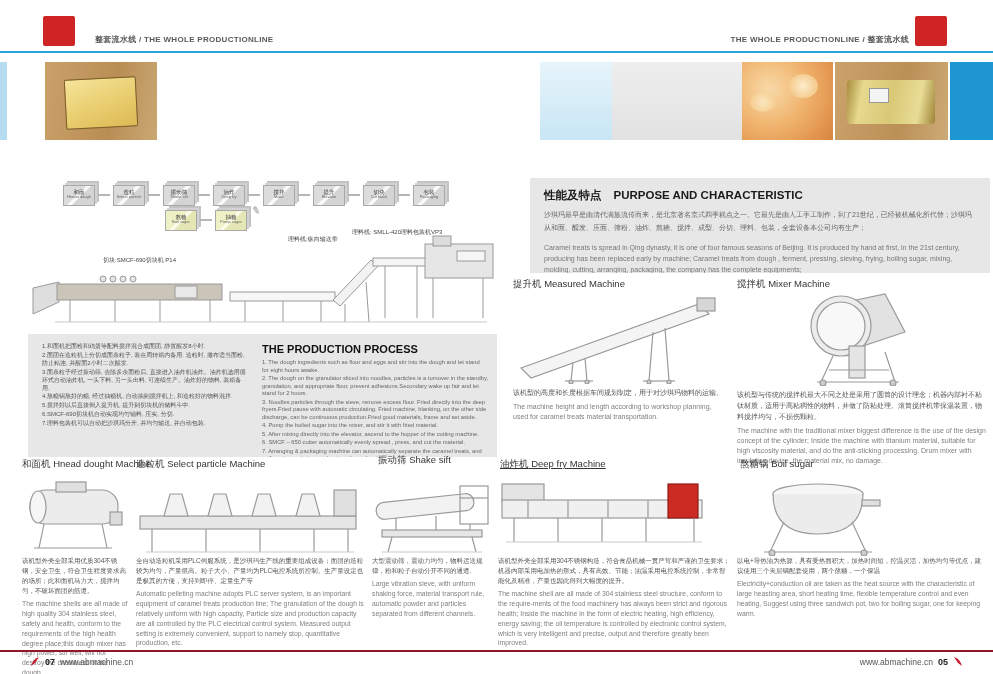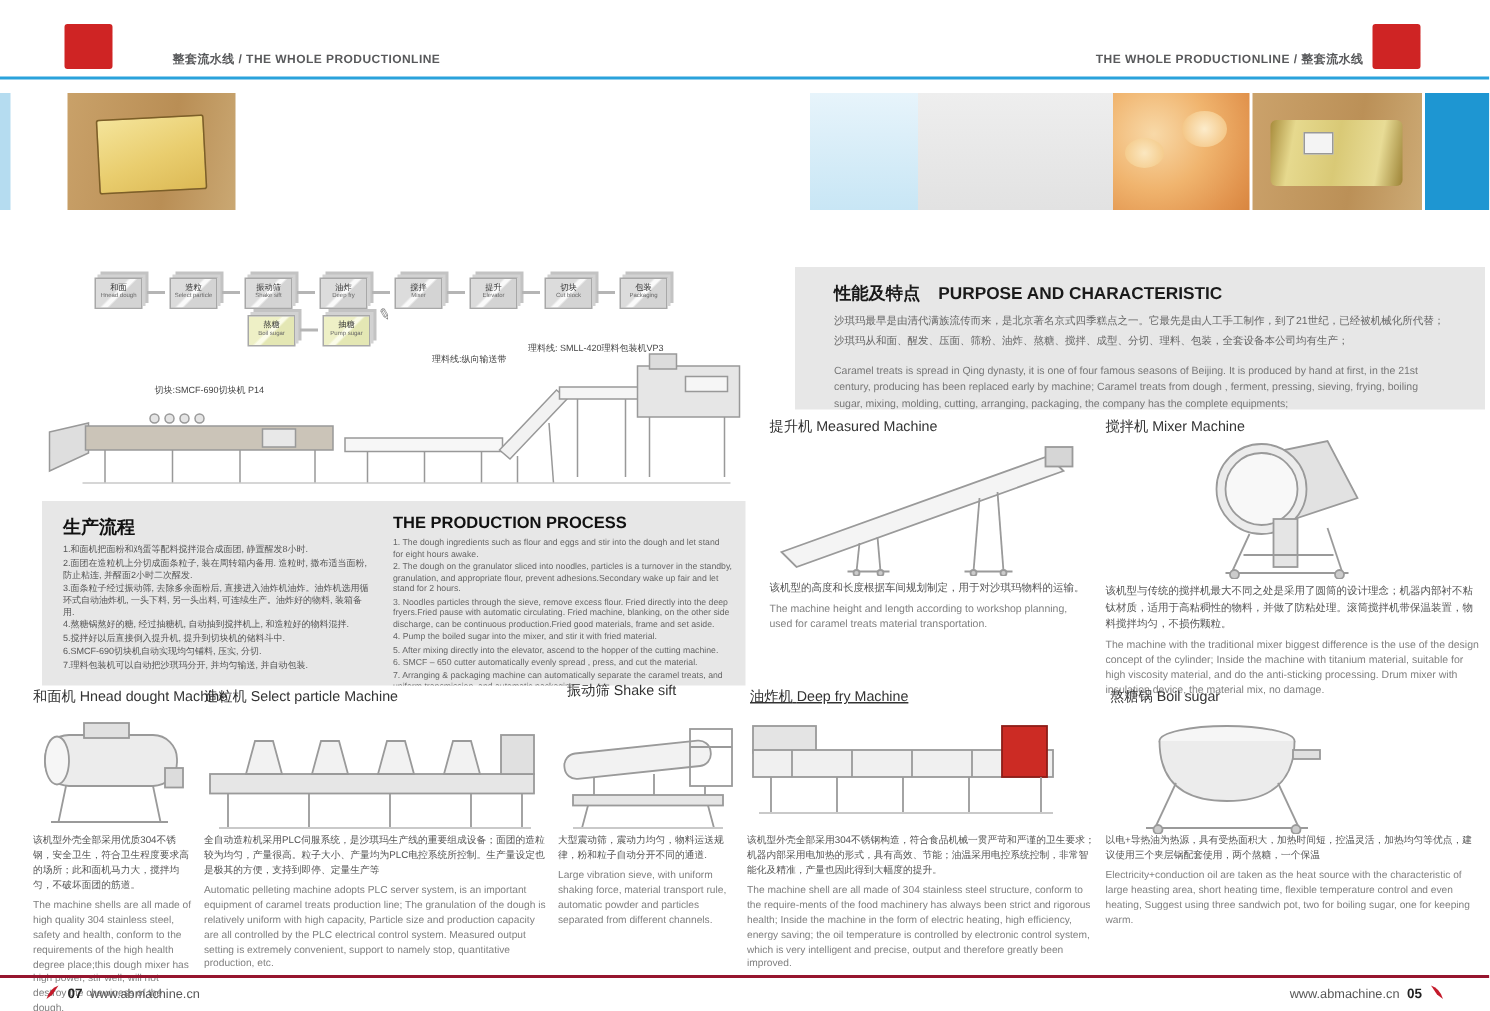--- a/index.html
+++ b/index.html
@@ -3,39 +3,39 @@
 <meta charset="utf-8">
 <style>
   html,body{margin:0;padding:0;background:#fff;}
   #page{position:relative;width:993px;height:674px;background:#fff;overflow:hidden;
         font-family:"Liberation Sans","DejaVu Sans",sans-serif;color:#333;}
   .abs{position:absolute;}
   
   .seal{width:32px;height:30px;background:#cf2424;color:#fff;display:flex;flex-wrap:wrap;
         align-items:center;justify-content:center;border-radius:2px;line-height:1;}
   .seal span{width:100%;text-align:center;font-size:11px;font-weight:bold;letter-spacing:2px;margin-left:46px;}
-  .hlabel{font-size:8px;font-weight:bold;color:#58595b;letter-spacing:.3px;margin-left:20px;}
+  .hlabel{font-size:8px;font-weight:bold;color:#58595b;letter-spacing:.3px;}
   .topline{height:2px;background:#2aa2db;}
   
   .photo{overflow:hidden;}
   .banner-gray{background:linear-gradient(180deg,#9a9a9a,#868686);color:#fff;}
   .banner-gray .t1{font-size:20px;letter-spacing:1px;margin:15px 0 0 44px;}
   .banner-gray .t2{font-size:11px;margin:4px 0 0 45px;color:#f2f2f2;}
   
   .fbox{width:30px;height:19px;border:1px solid #a8a8a8;
         background:linear-gradient(135deg,#dcdcdc 43%,#fafafa 47%,#fafafa 53%,#d4d4d4 57%);
         box-shadow:2px -2px 0 #d2d2d2,4px -4px 0 #c3c3c3;text-align:center;}
   .fbox .cn{display:block;font-size:5.5px;color:#333;margin-top:2.5px;line-height:1.2;}
   .fbox .en{display:block;font-size:4px;color:#666;line-height:1.1;}
   .fbox.sugar{background:linear-gradient(135deg,#eef0c6 43%,#fbfce9 47%,#fbfce9 53%,#e4e7b4 57%);}
   .fdash{width:12px;height:2px;background:#b5b5b5;}
   .draw-label{font-size:6px;color:#444;white-space:nowrap;}
   .pencil{font-size:10px;color:#888;transform:rotate(15deg);}
   
-  .panel{background:#e7e7e7;box-sizing:border-box;padding:10px 26px;overflow:hidden;}
+  .panel{background:#e7e7e7;box-sizing:border-box;padding:10px 14px;overflow:hidden;}
   .ptitle{font-size:11.5px;font-weight:bold;color:#1a1a1a;}
   .ptitle .gap{display:inline-block;width:12px;}
   .pcn{font-size:7px;line-height:1.9;color:#666;margin:5px 0 0;}
   .pen2{font-size:7px;line-height:1.6;color:#777;margin:7px 0 0;}
   
   .panel2{background:#e7e7e7;overflow:hidden;}
   .pp h3{font-size:12px;color:#111;margin:0 0 4px;}
   .pp.en h3{font-size:11px;}
   .pp p{font-size:6px;line-height:1.32;color:#555;margin:0 0 1px;}
   .pp.en p{font-size:5.8px;line-height:1.3;color:#666;}
@@ -219,21 +219,20 @@
       <line x1="92" y1="80" x2="152" y2="80"></line>
     </g>
   </svg>
   <div class="abs cap7" style="left:737px;top:390px;width:250px;">
     <p class="ccn">该机型与传统的搅拌机最大不同之处是采用了圆筒的设计理念；机器内部衬不粘钛材质，适用于高粘稠性的物料，并做了防粘处理。滚筒搅拌机带保温装置，物料搅拌均匀，不损伤颗粒。</p>
     <p class="cen">The machine with the traditional mixer biggest difference is the use of the design concept of the cylinder; Inside the machine with titanium material, suitable for high viscosity material, and do the anti-sticking processing. Drum mixer with insulation device, the material mix, no damage.</p>
   </div>
 
   <div class="abs panel2" style="left:28px;top:334px;width:469px;height:123px;">
     <div class="pp abs" style="left:14px;top:9px;width:206px;">
-      <h3>生产流程</h3>
       <p>1.和面机把面粉和鸡蛋等配料搅拌混合成面团, 静置醒发8小时.</p>
       <p>2.面团在造粒机上分切成面条粒子, 装在周转箱内备用. 造粒时, 撒布适当面粉, 防止粘连, 并醒面2小时二次醒发.</p>
       <p>3.面条粒子经过振动筛, 去除多余面粉后, 直接进入油炸机油炸。油炸机选用循环式自动油炸机, 一头下料, 另一头出料, 可连续生产。油炸好的物料, 装箱备用.</p>
       <p>4.熬糖锅熬好的糖, 经过抽糖机, 自动抽到搅拌机上, 和造粒好的物料混拌.</p>
       <p>5.搅拌好以后直接倒入提升机, 提升到切块机的储料斗中.</p>
       <p>6.SMCF-690切块机自动实现均匀铺料, 压实, 分切.</p>
       <p>7.理料包装机可以自动把沙琪玛分开, 并均匀输送, 并自动包装.</p>
     </div>
     <div class="pp en abs" style="left:234px;top:9px;width:226px;">
       <h3>THE PRODUCTION PROCESS</h3>

